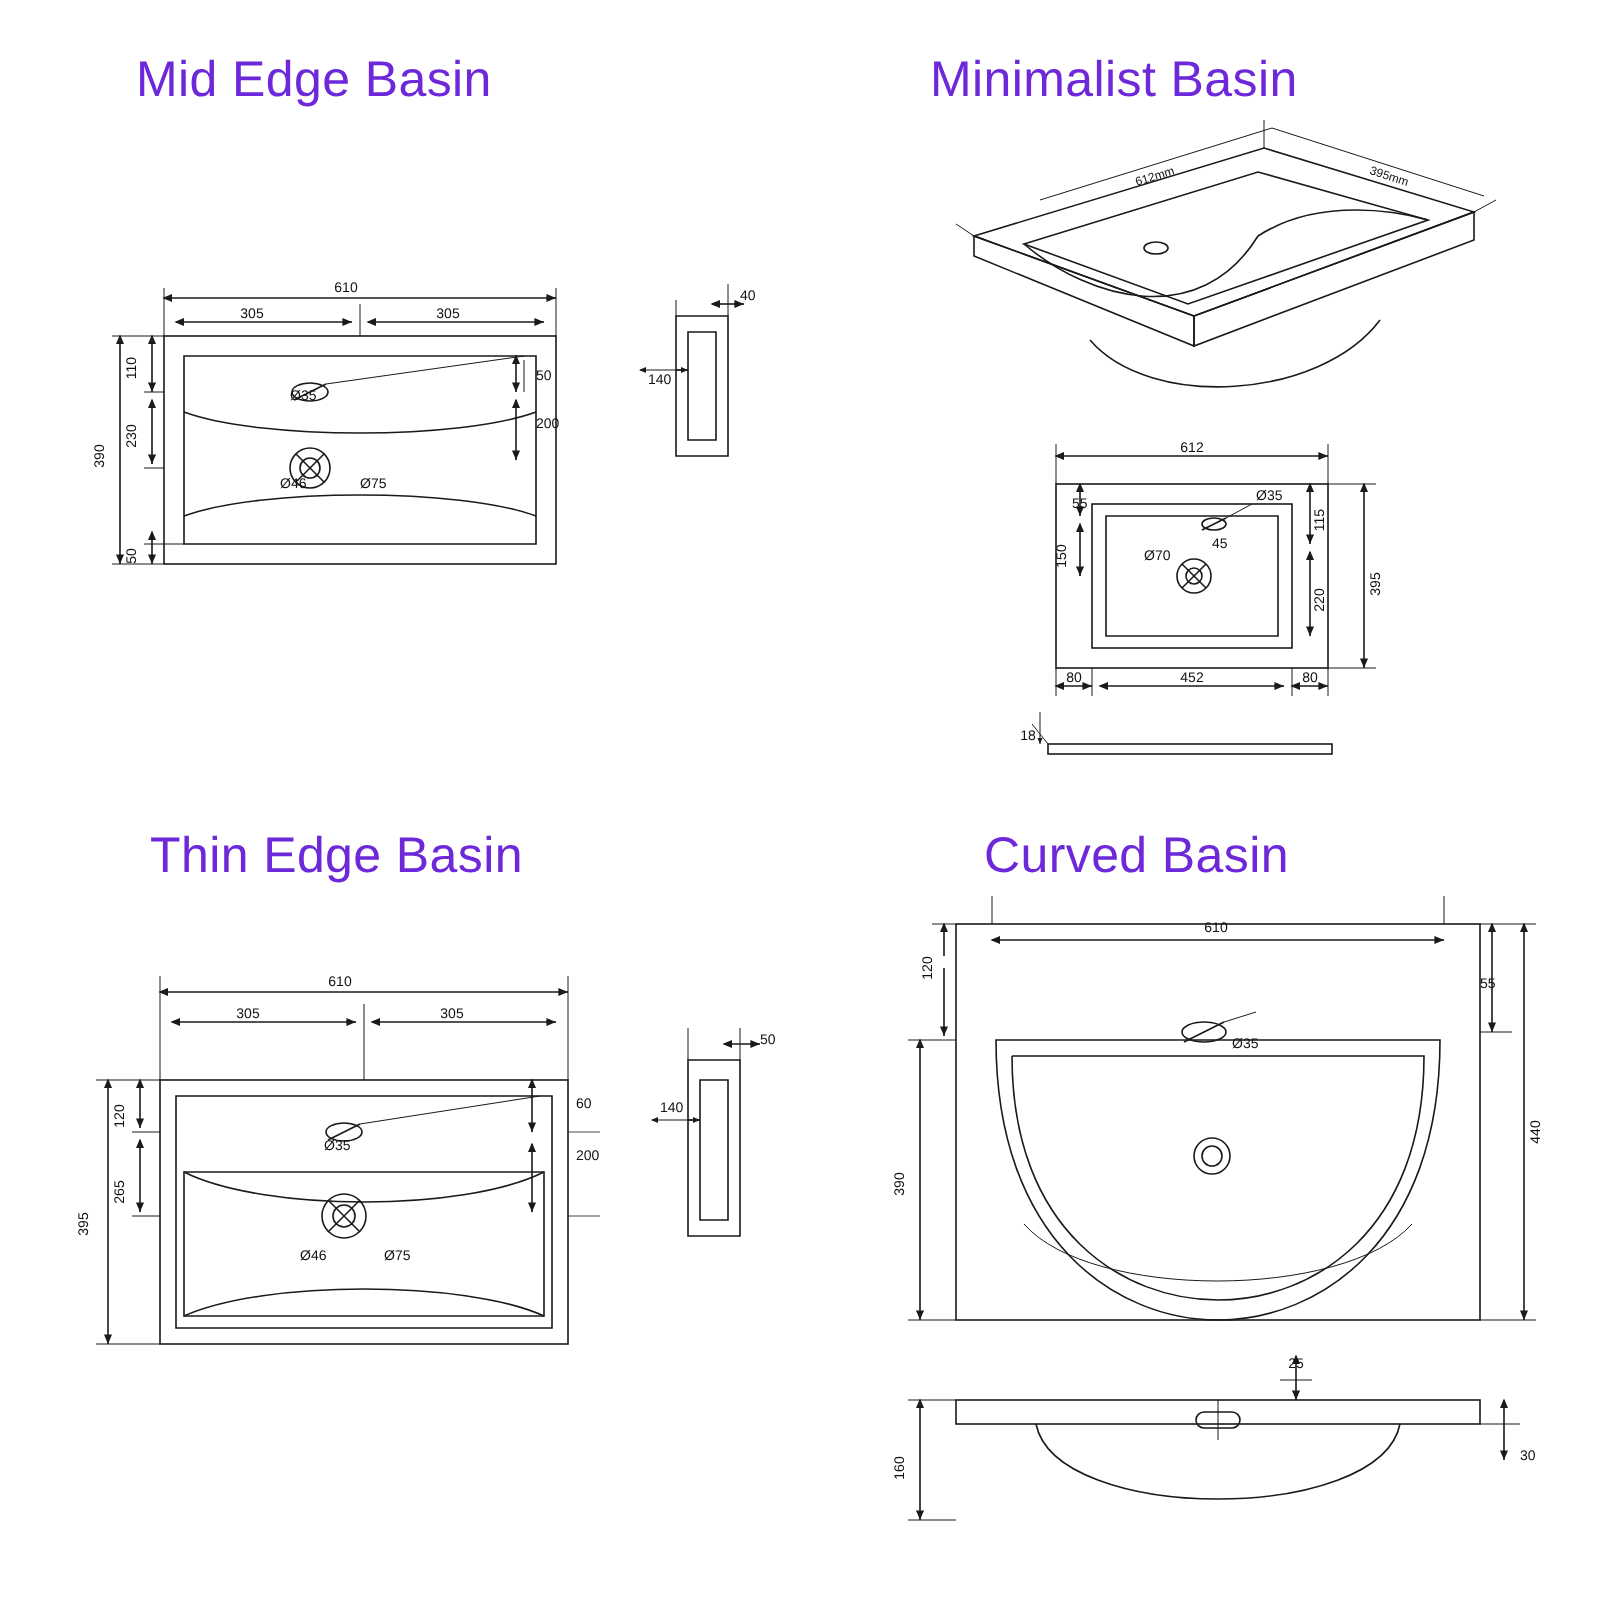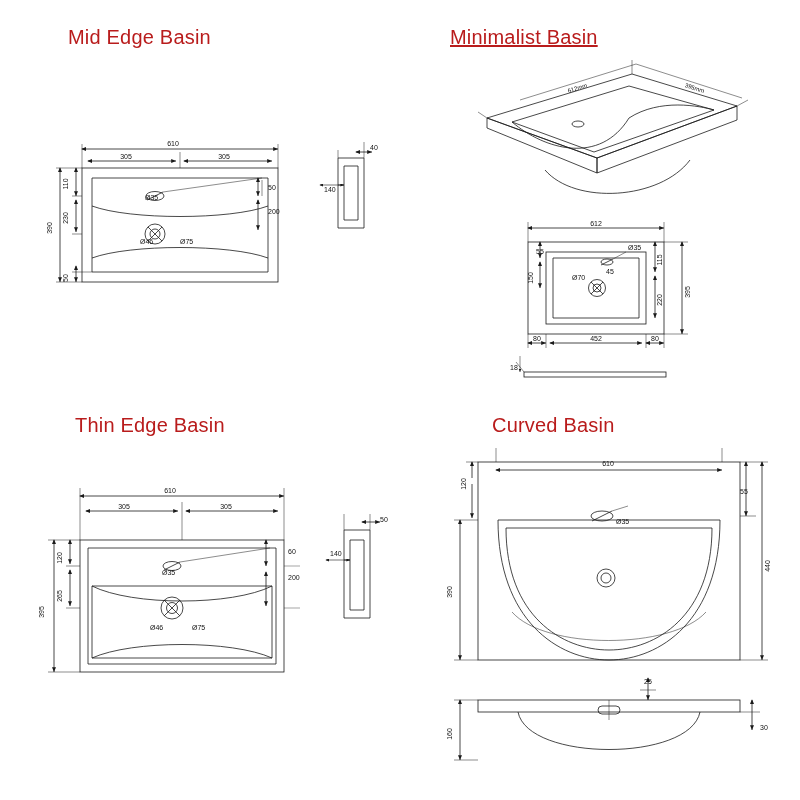--- a/index.html
+++ b/index.html
@@ -14,23 +14,23 @@
     color: #1a1a1a;
     position: relative;
     overflow: hidden;
   }
   .sheet {
     position: absolute;
     inset: 0;
   }
   .q-title {
     position: absolute;
-    font-size: 20px;
+    font-size: 25px;
     font-weight: 400;
-    color: #b91c1c;
+    color: #6d28d9;
     letter-spacing: 0.2px;
     white-space: nowrap;
     text-align: center;
   }
   .svg-layer {
     position: absolute;
     left: 0;
     top: 0;
   }
   svg text {
@@ -43,21 +43,21 @@
   .dim-sm {
     font-size: 6px;
   }
 </style>
 </head>
 <body>
 
 <div class="sheet">
 
   <div class="q-title" style="left:68px; top:26px;">Mid Edge Basin</div>
-  <div class="q-title" style="left:450px; top:26px;text-decoration:underline;">Minimalist Basin</div>
+  <div class="q-title" style="left:465px; top:26px;">Minimalist Basin</div>
   <div class="q-title" style="left:492px; top:414px;">Curved Basin</div>
   <div class="q-title" style="left:75px; top:414px;">Thin Edge Basin</div>
 
   <svg class="svg-layer" width="800" height="800" viewBox="0 0 800 800">
     <defs>
       <marker id="ar" markerWidth="7" markerHeight="7" refX="6" refY="2.5" orient="auto" markerUnits="strokeWidth">
         <path d="M0,0 L6,2.5 L0,5 z" fill="#1a1a1a"></path>
       </marker>
       <marker id="arS" markerWidth="7" markerHeight="7" refX="1" refY="2.5" orient="auto" markerUnits="strokeWidth">
         <path d="M6,0 L0,2.5 L6,5 z" fill="#1a1a1a"></path>

